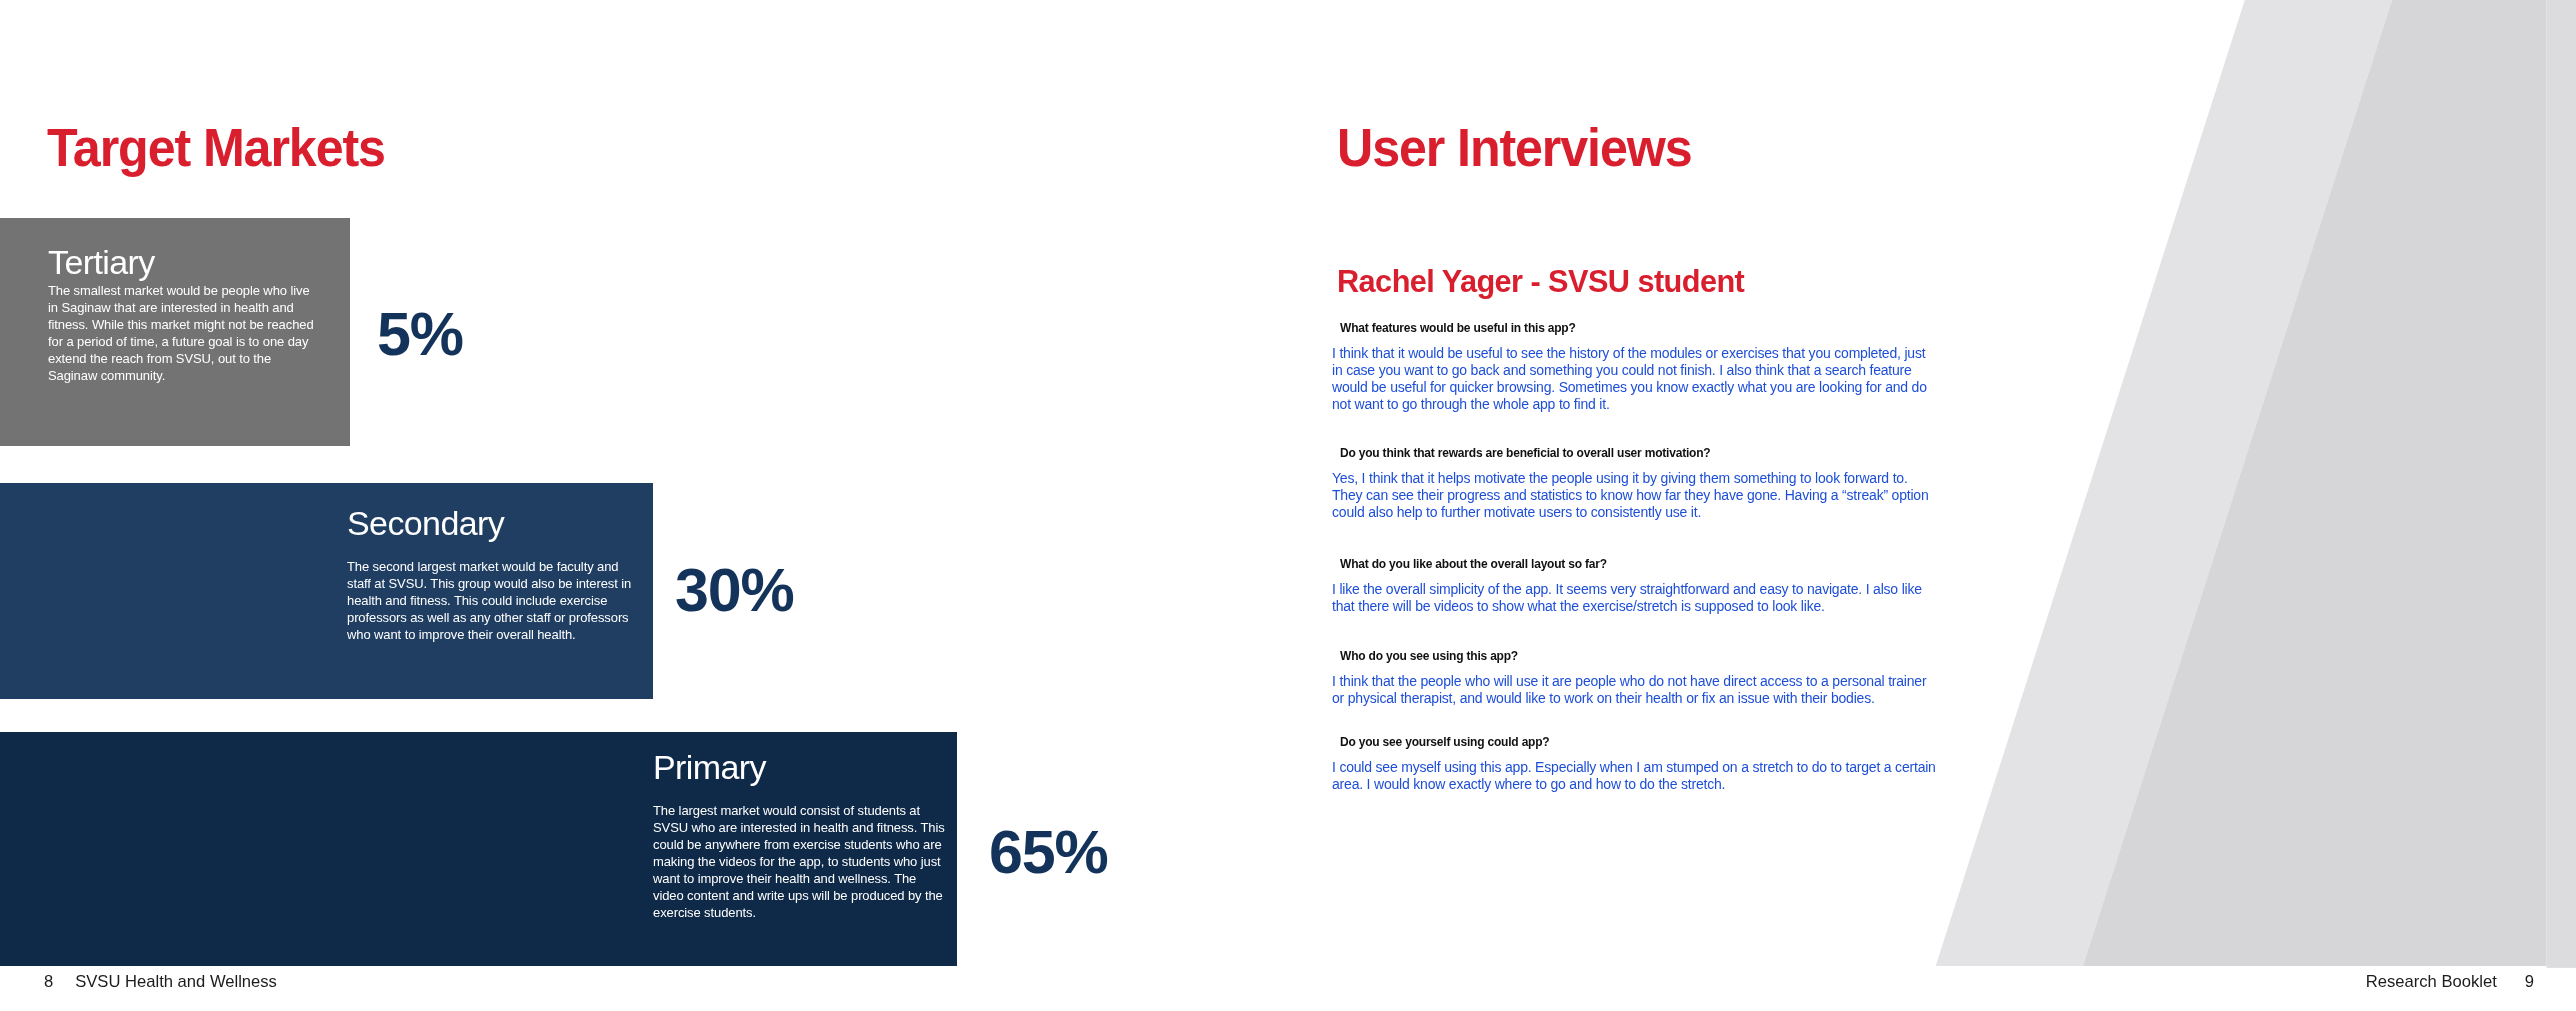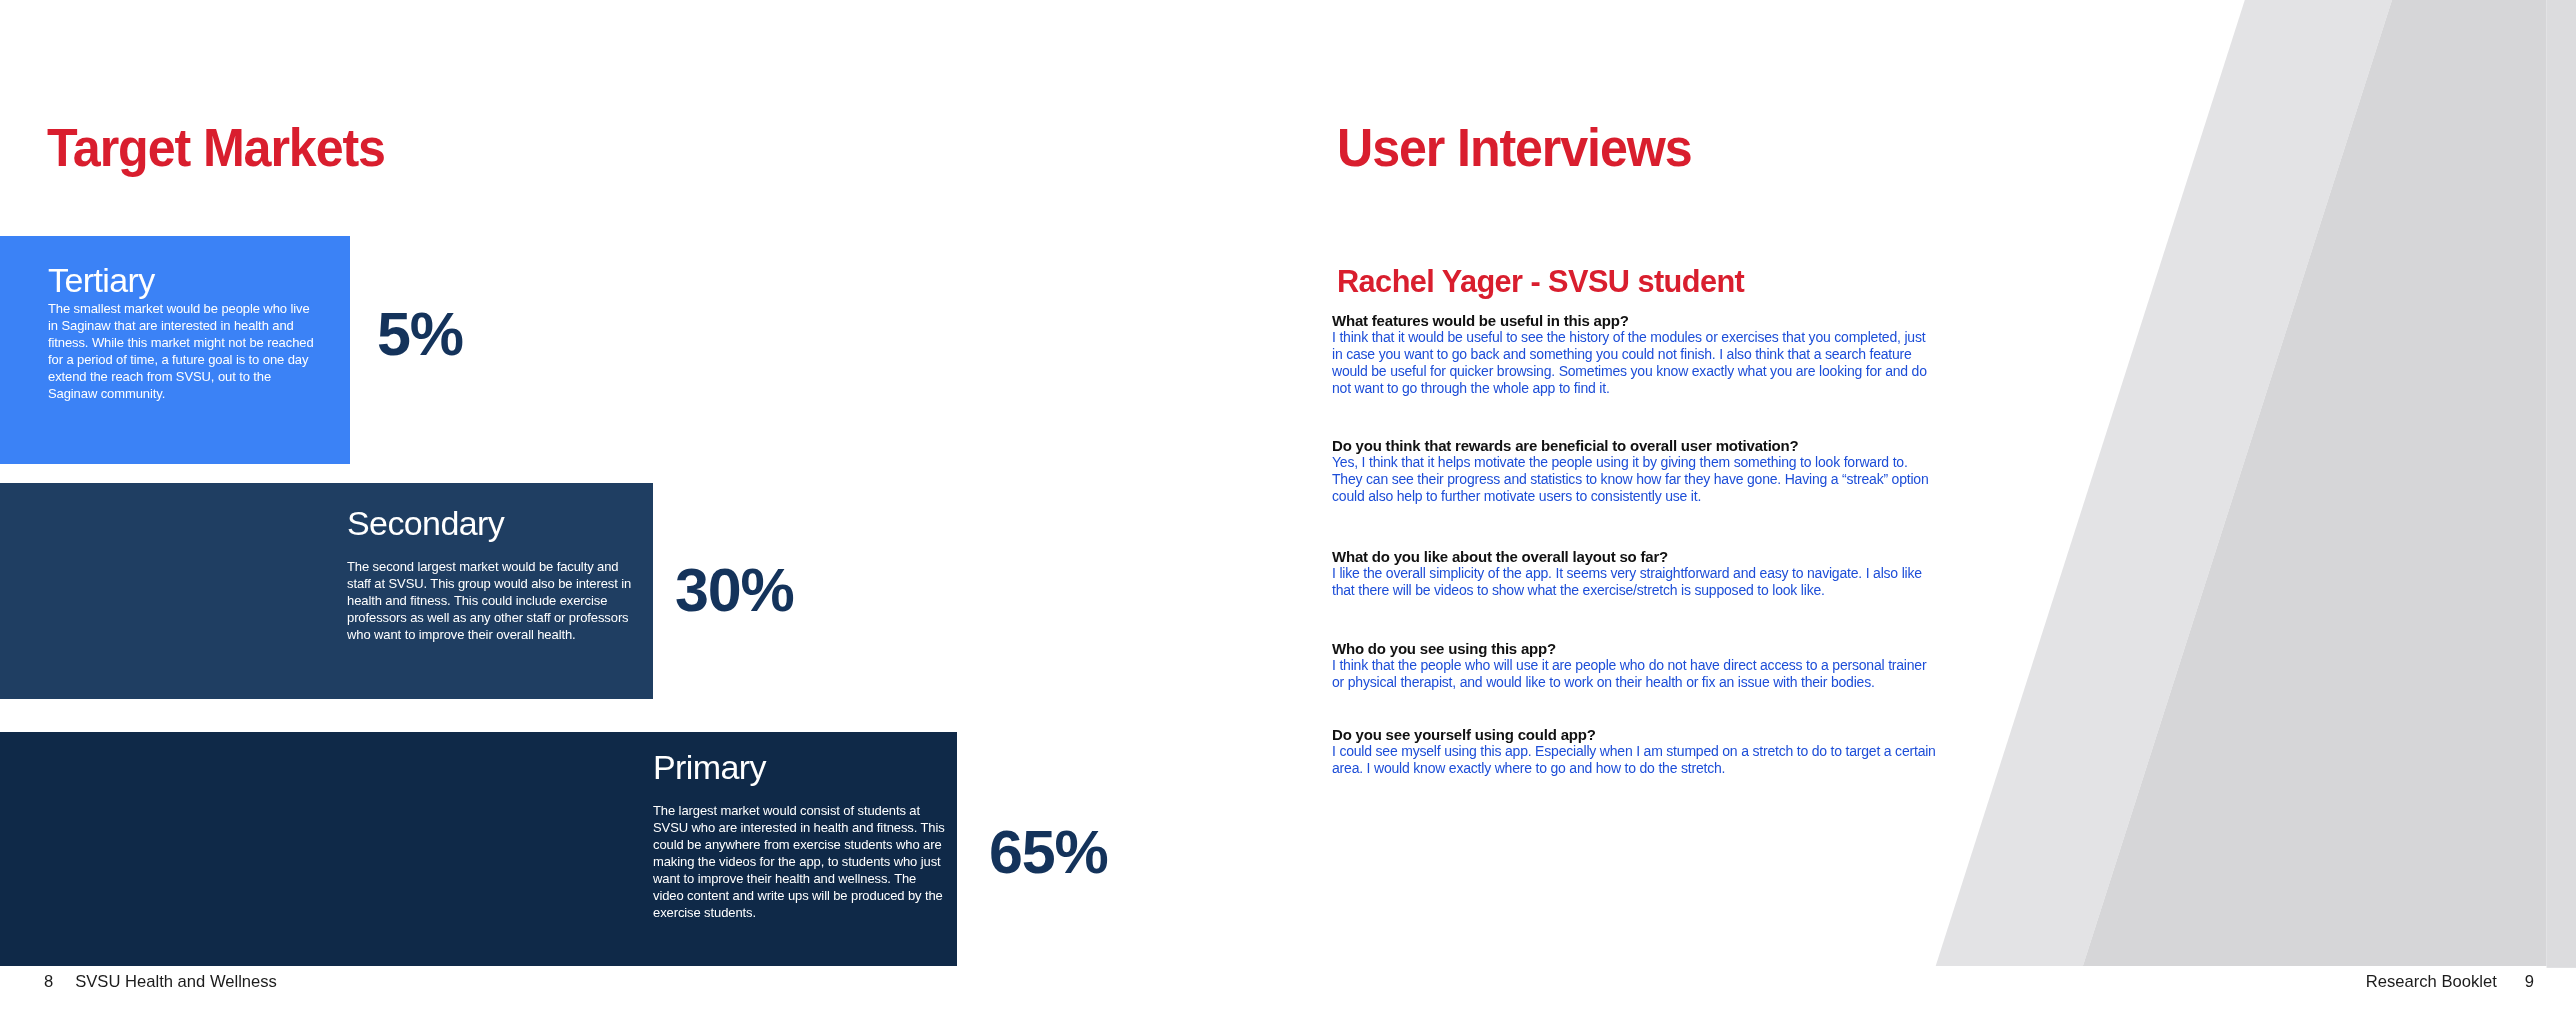--- a/index.html
+++ b/index.html
@@ -6,41 +6,41 @@
   .canvas{
     position:relative;width:2576px;height:1012px;background:#ffffff;overflow:hidden;
     font-family:"Liberation Sans", sans-serif;color:#1c1c1c;
   }
   .stripes{position:absolute;left:0;top:0;width:2576px;height:1012px;}
   .page-title{
     position:absolute;font-size:54px;font-weight:700;color:#d91e2e;
     letter-spacing:-1.2px;transform:scaleX(.93);transform-origin:0 0;white-space:nowrap;
   }
   .market-box{position:absolute;left:0;box-sizing:border-box;color:#ffffff;}
-  .box-tertiary{top:236px;width:350px;height:228px;background:#3b82f6;padding:24.5px 22px 0 48px;}
+  .box-tertiary{top:218px;width:350px;height:228px;background:#737373;padding:24.5px 22px 0 48px;}
   .box-secondary{top:483px;width:653px;height:216px;background:#1f3e62;padding:21px 33px 0 347px;}
   .box-primary{top:732px;width:957px;height:234px;background:#0f2948;padding:16px 18.4px 0 653px;}
   .market-name{font-size:34px;font-weight:400;letter-spacing:-0.6px;margin:0;line-height:1.15;}
   .market-desc{font-size:13px;font-weight:400;line-height:17px;margin:0;letter-spacing:-0.1px;}
   .box-tertiary .market-desc{width:270px;}
   .box-secondary .market-desc{margin-top:14.7px;width:285px;}
   .box-primary .market-desc{margin-top:14.7px;width:294px;}
   .market-percent{
     position:absolute;font-size:61px;font-weight:700;color:#14335b;
     letter-spacing:-1.2px;line-height:1;white-space:nowrap;
   }
   .pct-5{left:377px;top:304px;}
   .pct-30{left:675px;top:560px;}
   .pct-65{left:989px;top:822px;}
   .interviewee{
     position:absolute;left:1337px;top:236px;font-size:32px;font-weight:700;
     color:#d91e2e;letter-spacing:-0.6px;white-space:nowrap;transform:scaleX(.96);transform-origin:0 0;
   }
   .qa-block{position:absolute;left:1332px;width:607px;}
-  .qa-q{margin:0;font-size:15px;font-weight:700;line-height:17px;letter-spacing:-0.2px;color:#111111;}
+  .qa-q{margin:8px;font-size:12px;font-weight:700;line-height:17px;letter-spacing:-0.2px;color:#111111;}
   .qa-a{margin:0;font-size:14px;font-weight:400;line-height:17px;letter-spacing:-0.2px;color:#1d4ed8;}
   .footer{position:absolute;top:972px;font-size:16.6px;color:#1c1c1c;display:flex;align-items:baseline;white-space:nowrap;}
   .footer-left{left:44px;gap:22px;}
   .footer-right{right:42px;gap:28px;}
 </style>
 </head>
 <body>
 
 <div class="canvas">
 

